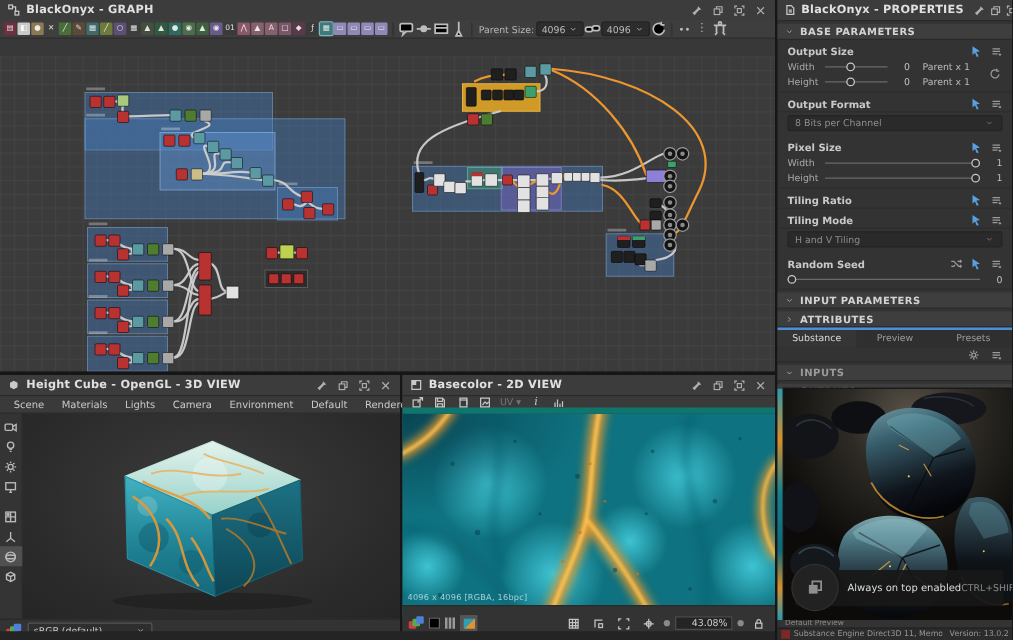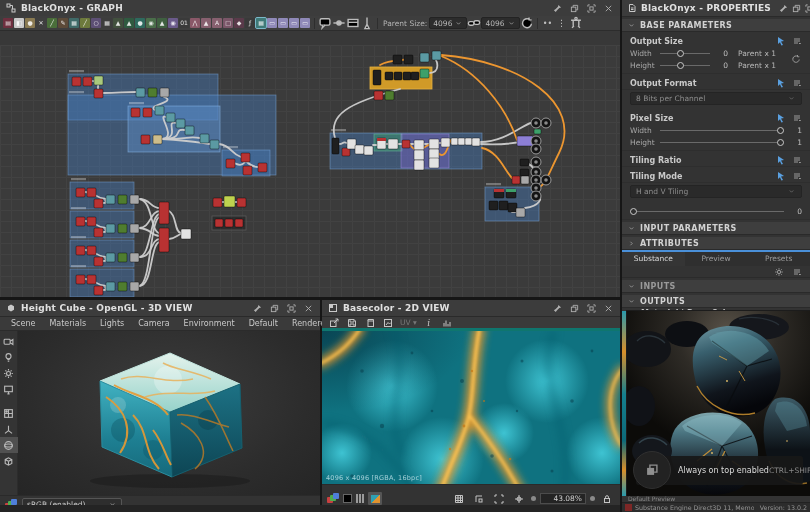--- a/index.html
+++ b/index.html
@@ -63,21 +63,21 @@
 .ri svg{width:11px;height:11px;stroke-width:1;fill:none}
 .ri.on{background:#505050}
 .railgap{height:8px}
 #v3dvp{position:absolute;left:18px;top:31px;right:0;bottom:17px;background:radial-gradient(ellipse at 50% 40%,#3d3d3d 0%,#2c2c2c 65%,#252525 100%);overflow:hidden}
 #v3dbar{position:absolute;left:0;right:0;bottom:0;height:17px;background:#333;border-top:1px solid #2a2a2a;display:flex;align-items:center;padding:0 5px;gap:5px}
 .rgbic{position:relative;width:12px;height:11px;flex:none}
 .rgbic i{position:absolute;width:6px;height:6px;border-radius:1px;display:block}
 .seldd{height:12px;min-width:100px;background:#2e2e2e;border:1px solid #555;border-radius:2px;display:flex;align-items:center;font-size:7.5px;color:#c9c9c9;padding:0 4px;gap:4px}
 
 #v2d{left:322px;top:300px;width:298px;height:212px;background:#333;position:absolute}
-#v2dtb{position:absolute;top:17px;left:0;right:0;height:14px;background:#3a3a3a;border-bottom:3px solid #0f766e;display:flex;align-items:center;padding-left:4px;gap:2px}
+#v2dtb{position:absolute;top:17px;left:0;right:0;height:14px;background:#3a3a3a;border-bottom:5px solid #0f766e;display:flex;align-items:center;padding-left:4px;gap:2px}
 .v2i{width:16px;height:12px;display:flex;align-items:center;justify-content:center;color:#c4c4c4}
 .v2i svg{width:10px;height:10px;stroke-width:1;fill:none}
 .v2i.dim{color:#777}
 #v2dcanvas{position:absolute;left:0;top:31px;right:0;bottom:18px;overflow:hidden;background:#0f7280}
 #v2dinfo{position:absolute;left:4px;bottom:12px;font-size:6.5px;color:rgba(200,232,238,.78);letter-spacing:.2px}
 #v2dbar{position:absolute;left:0;right:0;bottom:0;height:28px;background:#333;border-top:1px solid #2a2a2a;display:flex;align-items:center;padding:0 5px;gap:4px}
 .swb{width:9px;height:9px;background:#000;border:1px solid #666;flex:none}
 .chbars{display:flex;gap:1px}.chbars i{width:2px;height:9px;background:#9a9a9a;display:block}
 .imgact{width:14px;height:13px;background:#555;border-radius:1px;display:flex;align-items:center;justify-content:center}
 .imgact i{width:9px;height:8px;display:block;background:linear-gradient(135deg,#2fa0b2 50%,#e09330 50%)}
@@ -642,20 +642,41 @@
     <div class="dd">
       <span>H and V Tiling</span>
       <span class="cv wc sm">
           <svg viewBox="0 0 10 10" stroke="currentColor">
             <path d="M2.5 3.5L5 6l2.5-2.5"></path>
           </svg>
         </span>
     </div>
 
     <div class="grp">
+      <div class="glabelrow">
+        <span class="glabel">Random Seed</span>
+        <span class="gic">
+          <span class="ic">
+              <svg viewBox="0 0 10 10" stroke="currentColor">
+                <path d="M1 3h2l4 4h2M1 7h2l1-1M6 3h3M8 2l1 1-1 1M8 6l1 1-1 1"></path>
+              </svg>
+            </span>
+          <span class="ic fx">
+              <svg viewBox="0 0 10 10">
+                <path d="M2 1l6 4-3 .6L7 9 5.4 9.6 4 6.2 2 8z" fill="currentColor" stroke="none"></path>
+              </svg>
+            </span>
+          <span class="ic">
+              <svg viewBox="0 0 10 10" stroke="currentColor">
+                <path d="M2 3h6M2 5h6M2 7h4"></path>
+                <path d="M7 7l1 1 .8-.8"></path>
+              </svg>
+            </span>
+        </span>
+      </div>
       <div class="prow">
         <span class="slider" style="flex:1">
             <span class="track"></span>
             <span class="knob" style="left:0"></span>
           </span>
         <span class="pval">0</span>
       </div>
     </div>
 
     <div class="sechdr">
@@ -858,21 +879,21 @@
         </g>
       </svg>
     </div>
     <div id="v3dbar">
       <span class="rgbic">
         <i style="left:0;top:4px;background:#c94040"></i>
           <i style="left:3px;top:2px;background:#4fae4f"></i>
           <i style="left:6px;top:0;background:#4f7fd9"></i>
       </span>
       <span class="seldd">
-        <span>sRGB (enabled)</span>
+        <span>sRGB (default)</span>
           <span class="sp"></span>
         <span class="wc sm">
             <svg viewBox="0 0 10 10" stroke="currentColor">
               <path d="M2.5 3.5L5 6l2.5-2.5"></path>
             </svg>
           </span>
       </span>
     </div>
   </section>
 

